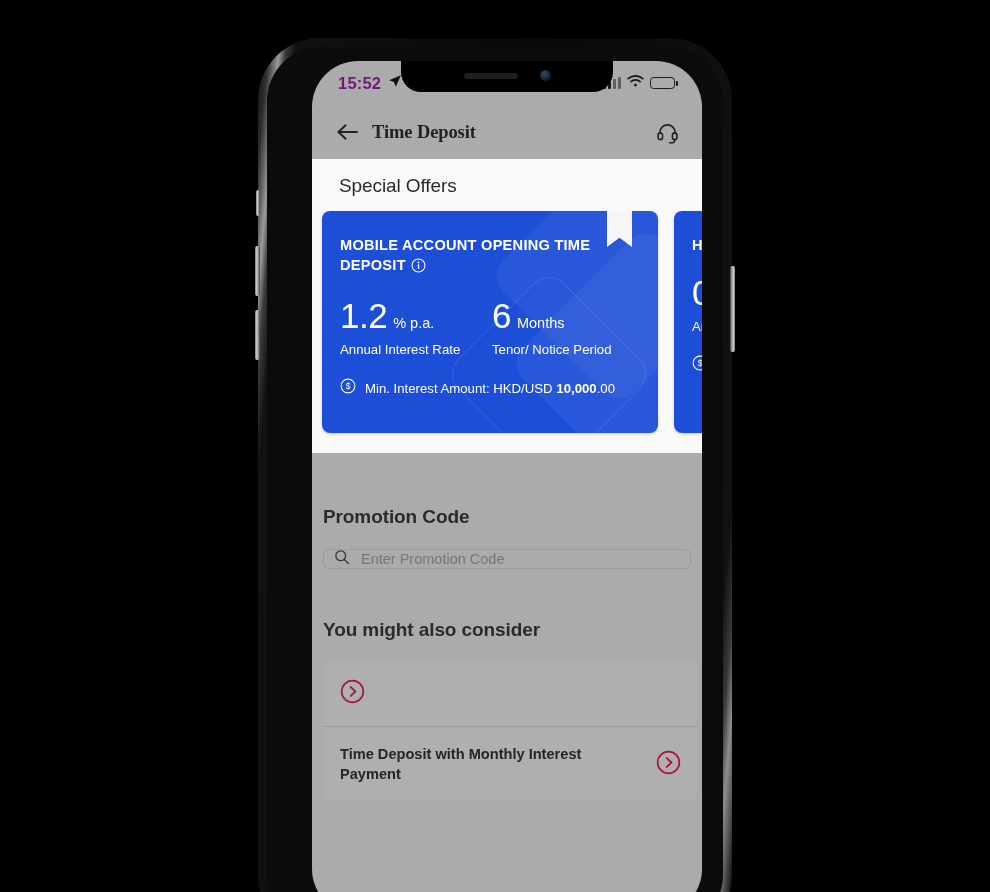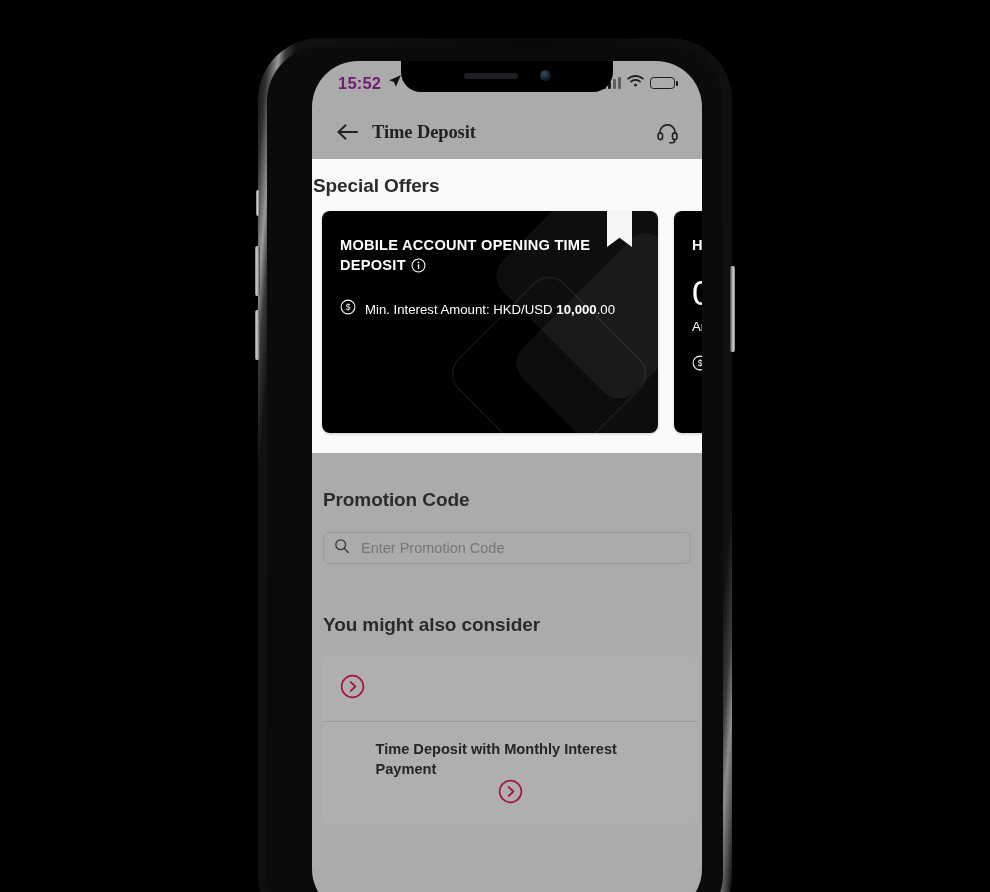--- a/index.html
+++ b/index.html
@@ -109,30 +109,30 @@
   
   #scroll-body { position: absolute; top: 98px; left: 0; right: 0; bottom: 0; }
 
   
   #special-offers-panel {
     background: #FAFAFA;
     padding: 16px 0 20px 0;
     overflow: hidden;
   }
   #special-offers-title {
-    font-size: 19px; font-weight: 700; color: #2b2b2b;
-    padding: 0 10px 0 1px; margin-bottom: 14px; letter-spacing: -0.1px;
+    font-size: 19px; font-weight: 400; color: #2b2b2b;
+    padding: 0 10px 0 27px; margin-bottom: 14px; letter-spacing: -0.1px;
   }
   #offers-carousel { display: flex; gap: 16px; padding-left: 10px; }
 
   .offer-card {
     position: relative;
     flex: 0 0 auto;
     width: 336px; height: 222px;
-    background: #000000;
+    background: #1d4ed8;
     border-radius: 8px;
     overflow: hidden;
     color: #fff;
     box-shadow: 0 1px 3px rgba(0,0,0,0.18);
   }
   .offer-card.second { width: 336px; }
 
   
   .deco { position: absolute; border-radius: 22px; pointer-events: none; }
   .deco-a { width: 186px; height: 186px; right: -54px; top: -28px;
@@ -165,24 +165,24 @@
 
   .card-footer {
     position: relative; z-index: 5;
     display: flex; align-items: center; gap: 9px;
     padding: 0 18px; margin-top: 21px;
   }
   .card-footer-text { font-size: 13.2px; }
   .card-footer-text b { font-weight: 700; }
 
   
-  #promotion-section { padding: 36px 11px 0 11px; }
+  #promotion-section { padding: 53px 11px 0 11px; }
   #promotion-title { font-size: 19px; font-weight: 600; color: #2b2b2b; letter-spacing: -0.1px; }
   #promo-input-wrap {
-    margin-top: 21px; height: 32px;
+    margin-top: 21px; height: 20px;
     border: 1px solid #9a9a9a; border-radius: 6px;
     display: flex; align-items: center; padding: 0 10px; gap: 11px;
     background: transparent;
   }
   #promo-input {
     border: 0; outline: 0; background: transparent;
     font-family: "Liberation Sans", sans-serif;
     font-size: 14.5px; color: #2b2b2b; width: 100%;
   }
   #promo-input::placeholder { color: #767676; }
@@ -195,21 +195,21 @@
     background: rgba(255,255,255,0.055);
     border-radius: 6px;
     overflow: hidden;
   }
   .consider-item {
     display: flex; align-items: center; justify-content: space-between;
     padding: 17px 16px 17px 17px;
     min-height: 67px;
     border-bottom: 1px solid rgba(120,120,120,0.35);
   }
-  .consider-item:last-child { border-bottom: 0; flex-direction: column; }
+  .consider-item:last-child { border-bottom: 0; }
   .consider-label {
     font-size: 14.6px; font-weight: 600; color: #252525; line-height: 1.38;
     max-width: 270px;
   }
 </style>
 </head>
 <body>
 
 <div id="phone-frame">
   <div class="side-btn" id="mute-switch"></div>
@@ -287,20 +287,36 @@
 
               <div class="card-content">
                 <div class="card-title">
                   <span>MOBILE ACCOUNT OPENING TIME DEPOSIT</span><span class="info-icon-inline"><svg width="15" height="15" viewBox="0 0 20 20">
                         <circle cx="10" cy="10" r="8.6" stroke="#fff" stroke-width="1.4" fill="none"></circle>
                         <circle cx="10" cy="5.9" r="1.15" fill="#fff"></circle>
                         <rect x="9.1" y="8.4" width="1.9" height="6.2" rx="0.9" fill="#fff"></rect>
                       </svg></span>
                 </div>
 
+                <div class="stats-row">
+                  <div class="stat-block">
+                    <div class="stat-value-line">
+                      <span class="stat-number">1.2</span>
+                      <span class="stat-unit">% p.a.</span>
+                    </div>
+                    <div class="stat-label">Annual Interest Rate</div>
+                  </div>
+                  <div class="stat-block">
+                    <div class="stat-value-line">
+                      <span class="stat-number">6</span>
+                      <span class="stat-unit">Months</span>
+                    </div>
+                    <div class="stat-label">Tenor/ Notice Period</div>
+                  </div>
+                </div>
               </div>
 
               <div class="card-footer">
                 <span>
                   <svg width="16" height="16" viewBox="0 0 20 20">
                     <circle cx="10" cy="10" r="8.6" stroke="#fff" stroke-width="1.3" fill="none"></circle>
                     <text x="10" y="14.1" text-anchor="middle" font-size="10.5" font-family="Liberation Sans, sans-serif" fill="#fff">$</text>
                   </svg>
                 </span>
                 <span class="card-footer-text"><span>Min. Interest Amount: HKD/USD </span><b>10,000</b><span>.00</span></span>

